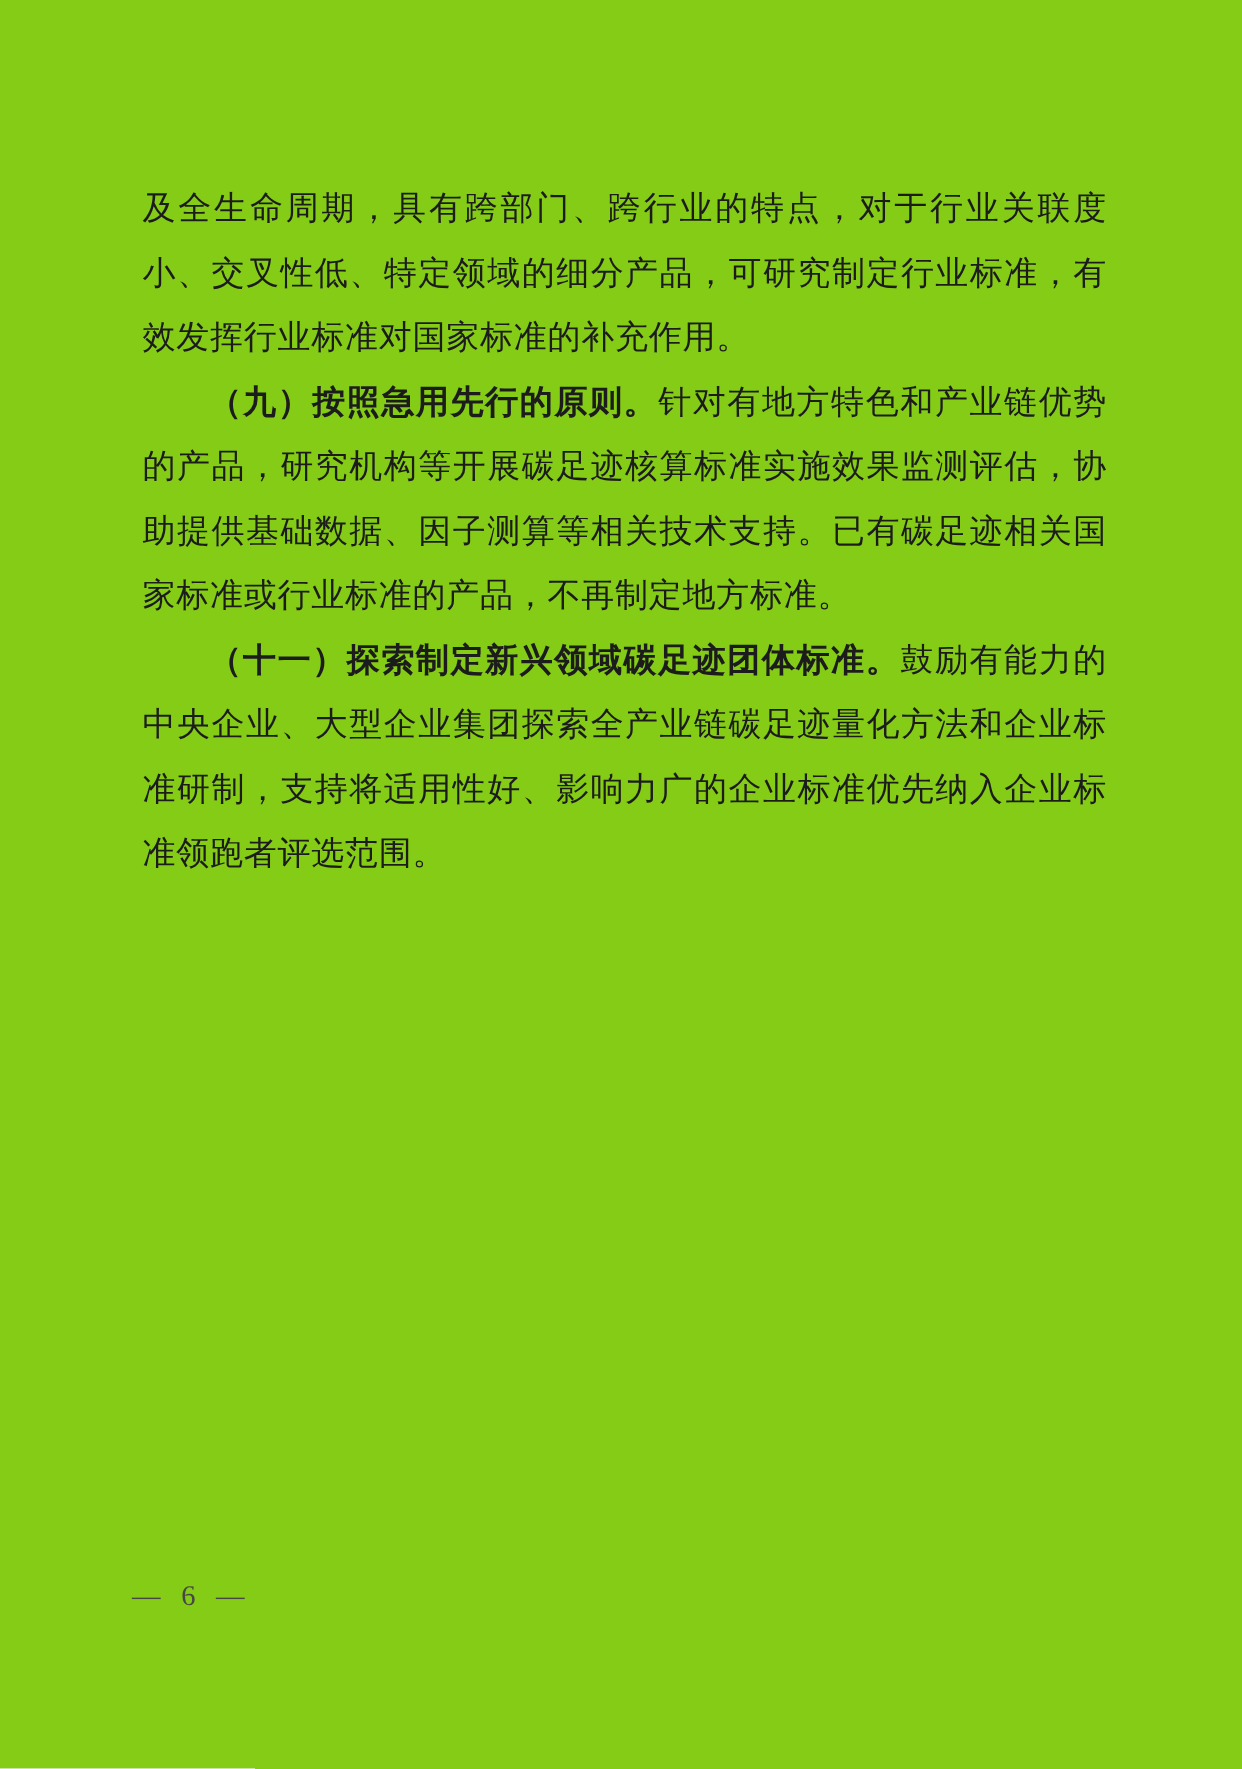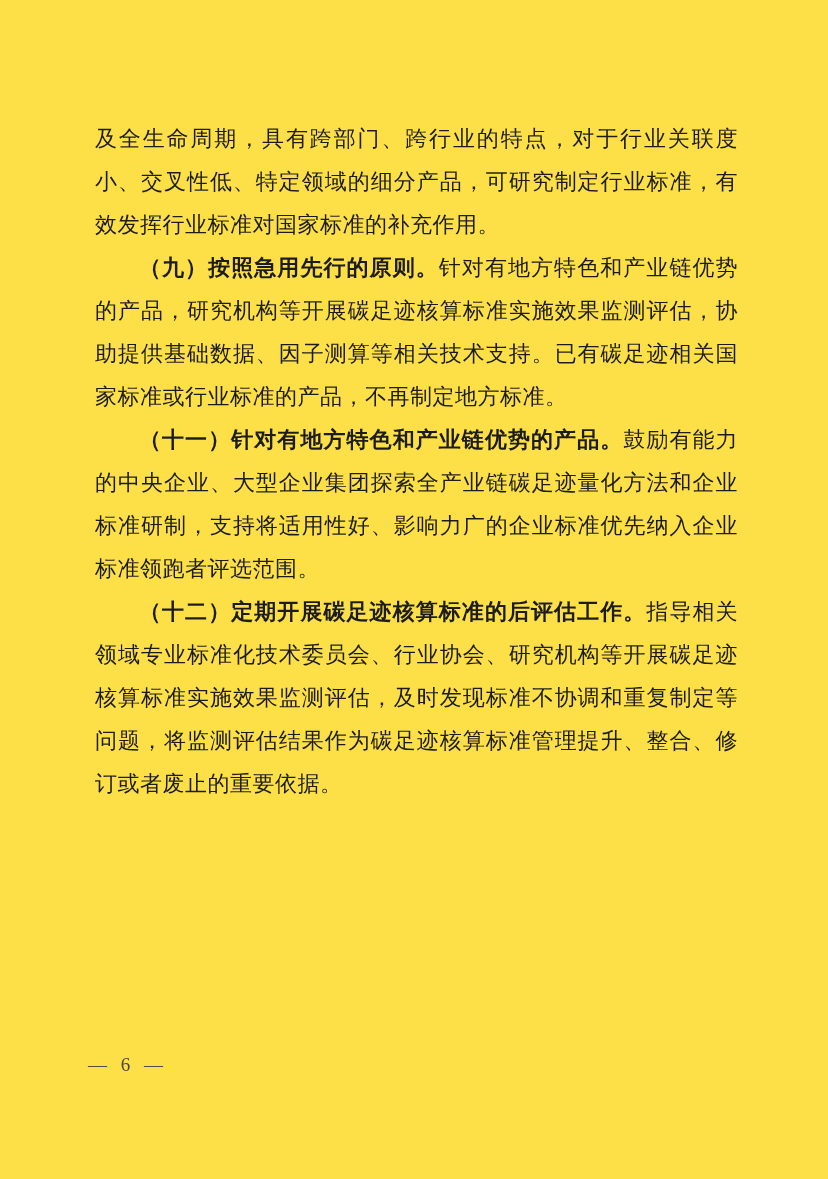--- a/index.html
+++ b/index.html
@@ -4,21 +4,21 @@
 <style>
   html, body {
     margin: 0;
     padding: 0;
     background: #ffffff;
   }
   .page {
     position: relative;
     width: 828px;
     height: 1179px;
-    background: #fde047;
+    background: #84cc16;
     overflow: hidden;
     font-family: "Liberation Serif", "DejaVu Serif", serif;
   }
   .page-body {
     position: absolute;
     left: 95px;
     top: 117px;
     width: 643px;
   }
   .para {
@@ -60,21 +60,20 @@
 <body>
 
 <div class="page">
   <div class="page-body">
 
     <p class="para continuation"><span class="lead"></span><span>及全生命周期，具有跨部门、跨行业的特点，对于行业关联度小、交叉性低、特定领域的细分产品，可研究制定行业标准，有效发挥行业标准对国家标准的补充作用。</span></p>
 
     <p class="para"><span class="lead">（九）按照急用先行的原则。</span><span>针对有地方特色和产业链优势的产品，研究机构等开展碳足迹核算标准实施效果监测评估，协助提供基础数据、因子测算等相关技术支持。已有碳足迹相关国家标准或行业标准的产品，不再制定地方标准。</span></p>
 
 
-    <p class="para"><span class="lead">（十一）针对有地方特色和产业链优势的产品。</span><span>鼓励有能力的中央企业、大型企业集团探索全产业链碳足迹量化方法和企业标准研制，支持将适用性好、影响力广的企业标准优先纳入企业标准领跑者评选范围。</span></p>
+    <p class="para"><span class="lead">（十一）探索制定新兴领域碳足迹团体标准。</span><span>鼓励有能力的中央企业、大型企业集团探索全产业链碳足迹量化方法和企业标准研制，支持将适用性好、影响力广的企业标准优先纳入企业标准领跑者评选范围。</span></p>
 
-    <p class="para"><span class="lead">（十二）定期开展碳足迹核算标准的后评估工作。</span><span>指导相关领域专业标准化技术委员会、行业协会、研究机构等开展碳足迹核算标准实施效果监测评估，及时发现标准不协调和重复制定等问题，将监测评估结果作为碳足迹核算标准管理提升、整合、修订或者废止的重要依据。</span></p>
 
 
   </div>
 
   <div class="page-number">— 6 —</div>
 </div>
 
 </body></html>

